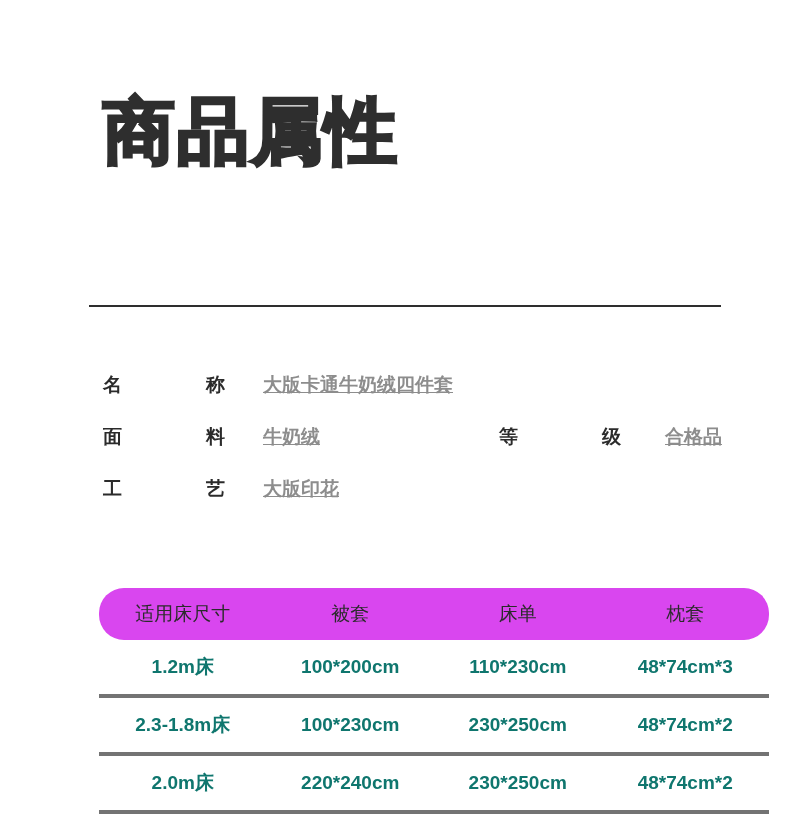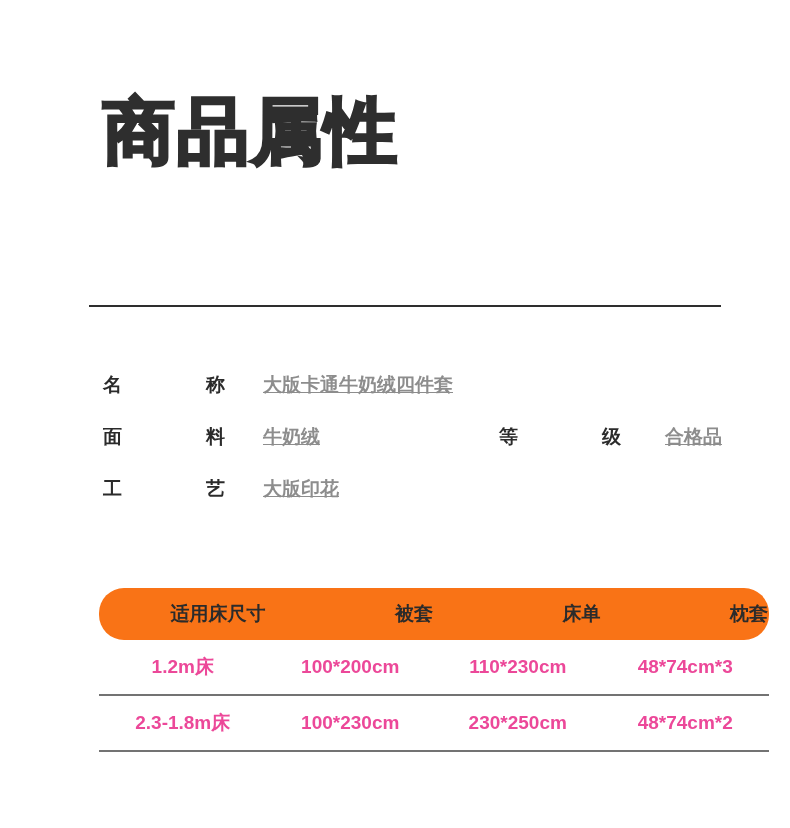--- a/index.html
+++ b/index.html
@@ -93,43 +93,43 @@
     left: 68px;
     top: 588px;
     width: 670px;
   }
   .size-table {
     width: 670px;
     border-collapse: collapse;
     table-layout: fixed;
   }
   .size-table th {
-    background: #f97316;
+    background: #d946ef;
     color: #2b2b2b;
     font-size: 19px;
-    font-weight: bold;
+    font-weight: normal;
     height: 50px;
-    text-align: right;
+    text-align: center;
     border: none;
   }
   .size-table thead tr th:first-child {
     border-top-left-radius: 25px;
     border-bottom-left-radius: 25px;
   }
   .size-table thead tr th:last-child {
     border-top-right-radius: 25px;
     border-bottom-right-radius: 25px;
   }
   .size-table td {
     height: 52px;
     text-align: center;
     font-size: 19px;
     font-weight: bold;
-    color: #ec4899;
-    border-bottom: 2px solid #737373;
+    color: #0f766e;
+    border-bottom: 4px solid #737373;
   }
   .size-table tbody tr:first-child td {
     border-top: 0;
   }
 </style>
 </head>
 <body>
 
 <div class="page">
 
@@ -188,17 +188,23 @@
           <td>100*200cm</td>
           <td>110*230cm</td>
           <td>48*74cm*3</td>
         </tr>
         <tr>
           <td>2.3-1.8m床</td>
           <td>100*230cm</td>
           <td>230*250cm</td>
           <td>48*74cm*2</td>
         </tr>
+        <tr>
+          <td>2.0m床</td>
+          <td>220*240cm</td>
+          <td>230*250cm</td>
+          <td>48*74cm*2</td>
+        </tr>
       </tbody>
     </table>
   </div>
 
 </div>
 
 </body></html>

